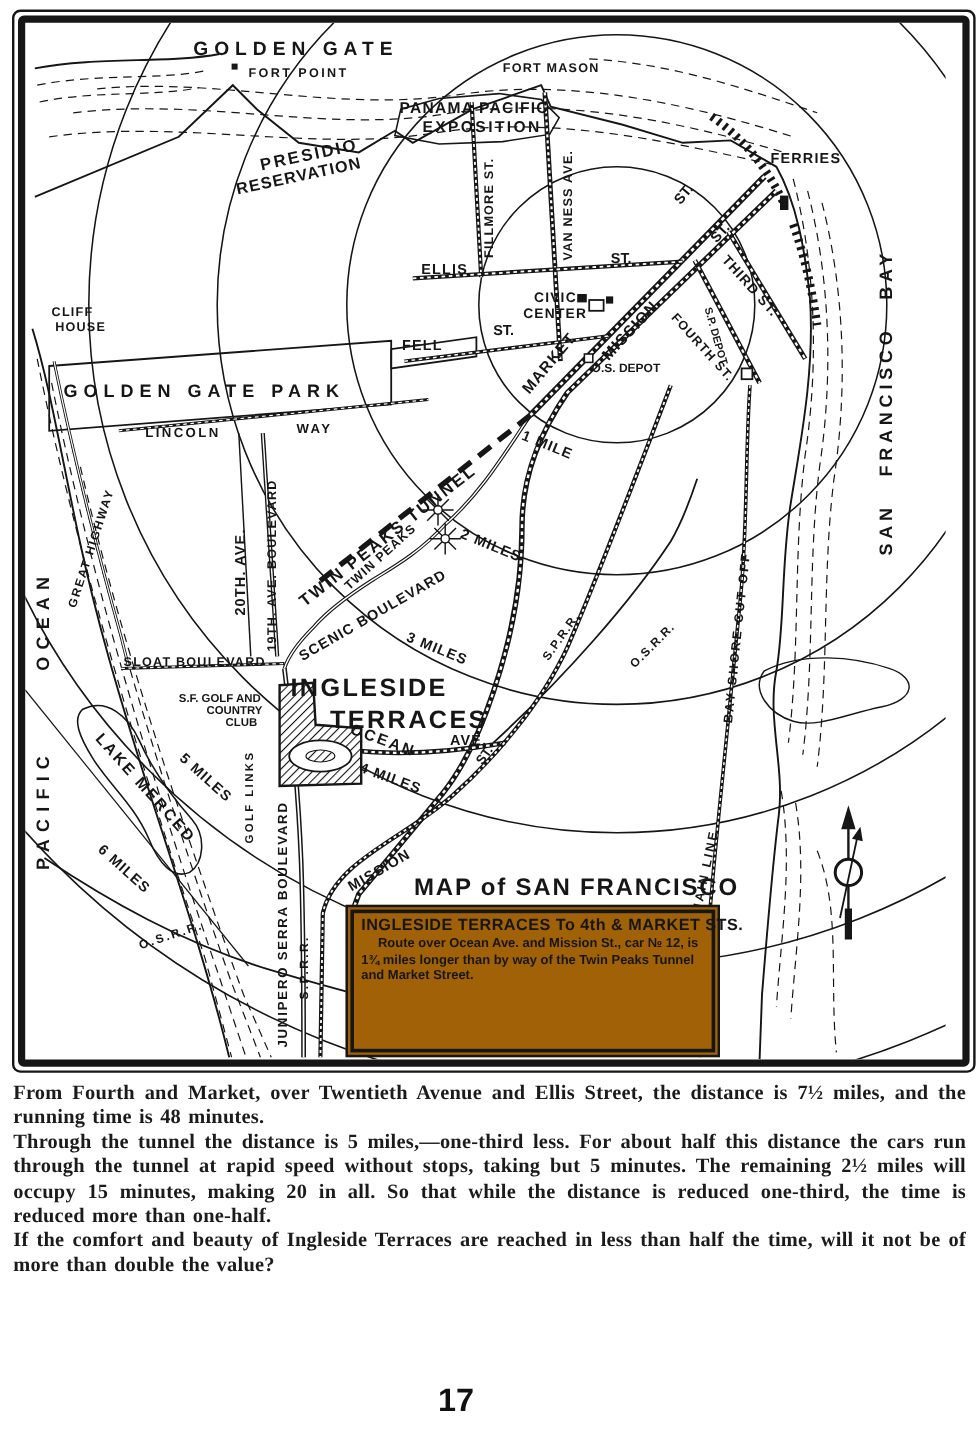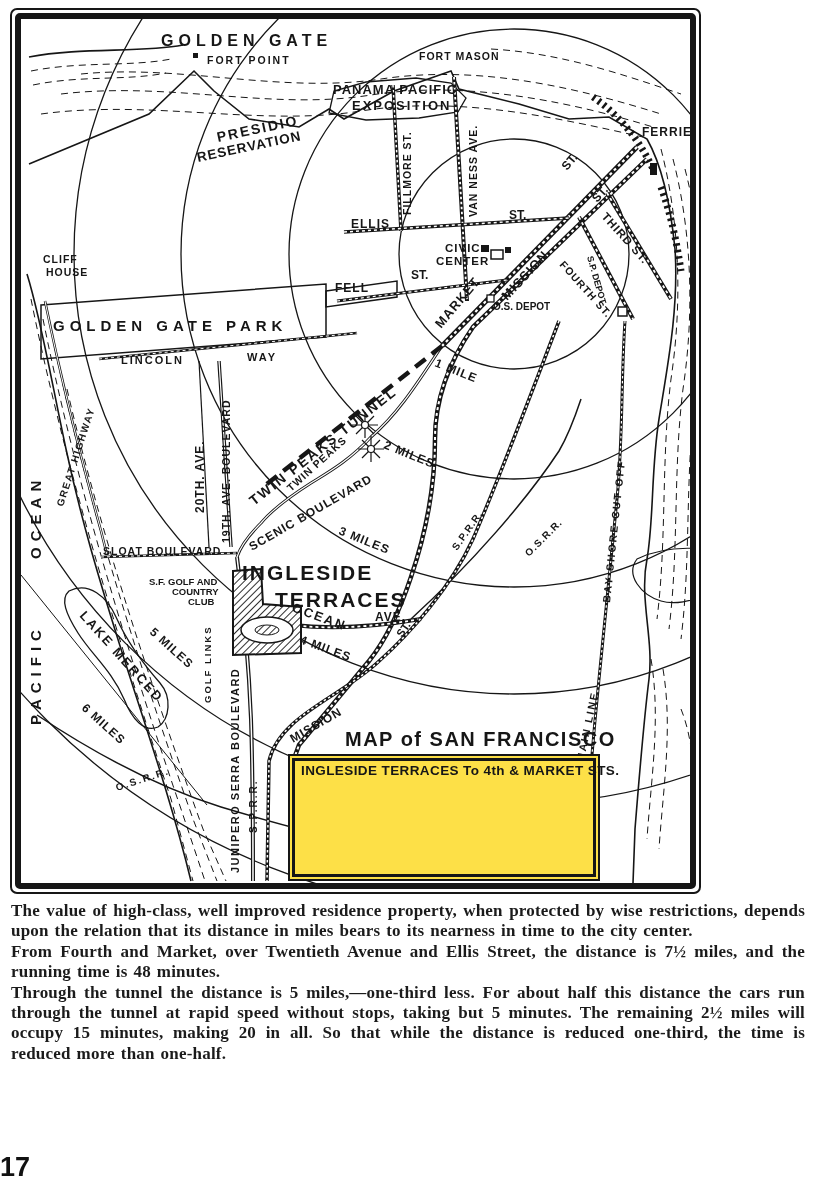--- a/index.html
+++ b/index.html
@@ -2,55 +2,55 @@
 <html><head>
 <meta charset="utf-8">
 <style>
   html,body{margin:0;padding:0;}
   body{
     width:815px;height:1200px;position:relative;background:#ffffff;
     font-family:"Liberation Sans", sans-serif;color:#161616;overflow:hidden;
   }
   
   .map-outer{
-    position:absolute;left:10px;top:8px;width:691px;height:886px;
+    position:absolute;left:10px;top:8px;width:803px;height:886px;
     border:2px solid #161616;border-radius:7px;padding:3px;box-sizing:border-box;
   }
   .map-inner{
     width:100%;height:100%;box-sizing:border-box;border:6px solid #161616;
     border-radius:5px;position:relative;overflow:hidden;background:#fff;
   }
   .map-inner svg{position:absolute;left:0;top:0;}
   
   text{font-family:"Liberation Sans", sans-serif;font-weight:bold;fill:#161616;}
   .thin{fill:none;stroke:#161616;}
   .dash{fill:none;stroke:#161616;stroke-dasharray:7 5;stroke-width:1;}
   .rail-b{fill:none;stroke:#161616;}
   .rail-h{fill:none;stroke:#ffffff;}
   
   .inset{
     position:absolute;left:267px;top:735px;width:312px;height:127px;
-    background:#fde047;border:2px solid #161616;padding:2px;box-sizing:border-box;z-index:5;
+    background:#a16207;border:2px solid #161616;padding:2px;box-sizing:border-box;z-index:5;
   }
   .inset-in{
     width:100%;height:100%;box-sizing:border-box;border:3px solid #161616;
     padding:2px 6px 0 6px;
   }
   .inset-heading{font-size:13.5px;font-weight:bold;letter-spacing:.4px;text-align:left;white-space:nowrap;}
   .inset-para{font-size:10.8px;line-height:13.5px;margin:2px 0 0 0;text-indent:14px;font-weight:bold;}
   
   .body-text{
     position:absolute;left:11px;top:901px;width:794px;
     font-family:"Liberation Serif", serif;font-weight:bold;
     font-size:17px;line-height:20.4px;color:#1b1b1b;
     text-align:justify;letter-spacing:.2px;word-spacing:1.5px;
   }
   .body-text p{margin:0;}
   .page-number{
-    position:absolute;left:0;top:1152px;width:760px;text-align:left;
+    position:absolute;left:0;top:1152px;width:760px;text-align:center;
     font-family:"Liberation Sans", sans-serif;font-weight:bold;font-size:27px;color:#111;
   }
 </style>
 </head>
 <body>
 
 <div class="map-outer">
  <div class="map-inner">
   <svg width="767" height="864" viewBox="0 0 767 864">
     <defs>
@@ -253,24 +253,25 @@
     <text x="436" y="532" font-size="10" letter-spacing="1" transform="rotate(-55 436 532)">S.P.R.R.</text>
     <text x="589" y="584" font-size="10.5" letter-spacing="2" transform="rotate(-84 589 584)">BAY SHORE CUT OFF</text>
     <text x="556" y="774" font-size="10.5" letter-spacing="2" transform="rotate(-78 556 774)">S.P. MAIN LINE</text>
     <text x="722" y="444" font-size="15" letter-spacing="4" word-spacing="14" transform="rotate(-90 722 444)">SAN FRANCISCO BAY</text>
     <text x="324" y="727" font-size="20" letter-spacing="1.5">MAP of SAN FRANCISCO</text>
   </svg>
 
   <div class="inset">
     <div class="inset-in">
       <div class="inset-heading">INGLESIDE TERRACES To 4th &amp; MARKET STS.</div>
+      <p class="inset-para">Route over Ocean Ave. and Mission St., car № 12, is 1¾ miles longer than by way of the Twin Peaks Tunnel and Market Street.</p>
     </div>
   </div>
  </div>
 </div>
 
 <div class="body-text">
-  <p>The value of high-class, well improved residence property, when protected by wise restrictions, depends upon the relation that its distance in miles bears to its nearness in time to the city center.</p>
   <p>From Fourth and Market, over Twentieth Avenue and Ellis Street, the distance is 7½ miles, and the running time is 48 minutes.</p>
   <p>Through the tunnel the distance is 5 miles,—one-third less.  For about half this distance the cars run through the tunnel at rapid speed without stops, taking but 5 minutes.  The remaining 2½ miles will occupy 15 minutes, making 20 in all.  So that while the distance is reduced one-third, the time is reduced more than one-half.</p>
+  <p>If the comfort and beauty of Ingleside Terraces are reached in less than half the time, will it not be of more than double the value?</p>
 </div>
 
 <div class="page-number">17</div>
 
 </body></html>

